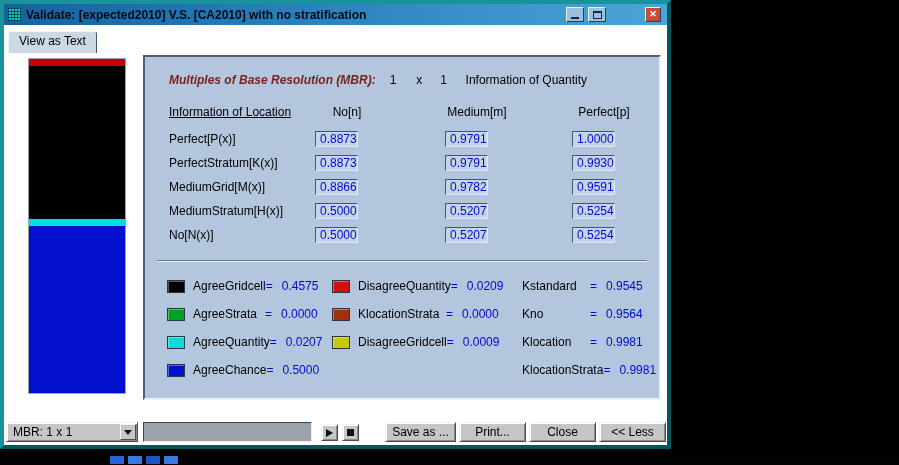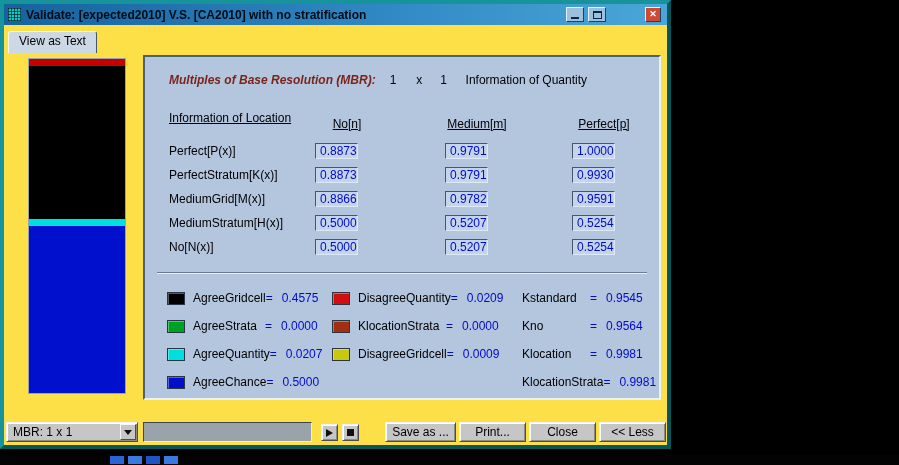--- a/index.html
+++ b/index.html
@@ -9,21 +9,21 @@
     position:relative;
     overflow:hidden;
     font-family:"Liberation Sans","DejaVu Sans",sans-serif;
     font-size:12px;
     color:#000;
   }
 
   
   .window {
     position:absolute; left:0; top:0; width:671px; height:449px;
-    background:#fde047;
+    background:#ffffff;
     border:4px solid;
     border-color:#17939b #06565c #06565c #17939b;
   }
   .titlebar {
     position:relative; height:21px;
     background:linear-gradient(90deg,#15629f 0%,#2f87c2 55%,#4aa6d8 100%);
     display:flex; align-items:center; padding:0 4px;
   }
   .app-icon {
     width:13px; height:13px; margin-right:5px; flex:0 0 13px;
@@ -89,21 +89,21 @@
   .qty-header { margin-left:auto; margin-right:48px; }
 
   .tbl { margin:18px 0 0 24px; }
   .tbl-header, .tbl-row {
     display:grid;
     grid-template-columns:146px 130px 127px 130px;
     align-items:center;
   }
   .tbl-header { margin-bottom:8px; }
   .colhead { display:inline-block; width:64px; text-align:center;
-             text-decoration:underline; white-space:nowrap;margin-top:12px; }
+             white-space:nowrap; }
   .loc-header { text-decoration:underline; white-space:nowrap; }
   .tbl-row { height:24px; }
   .row-label { white-space:nowrap; }
   .value-field {
     width:64px; height:17px;
     background:#c4d5ea;
     border:1px solid; border-color:#45566e #dde9f6 #dde9f6 #45566e;
     color:#0009cf;
     font-size:12px; line-height:15px;
     padding-left:4px;

